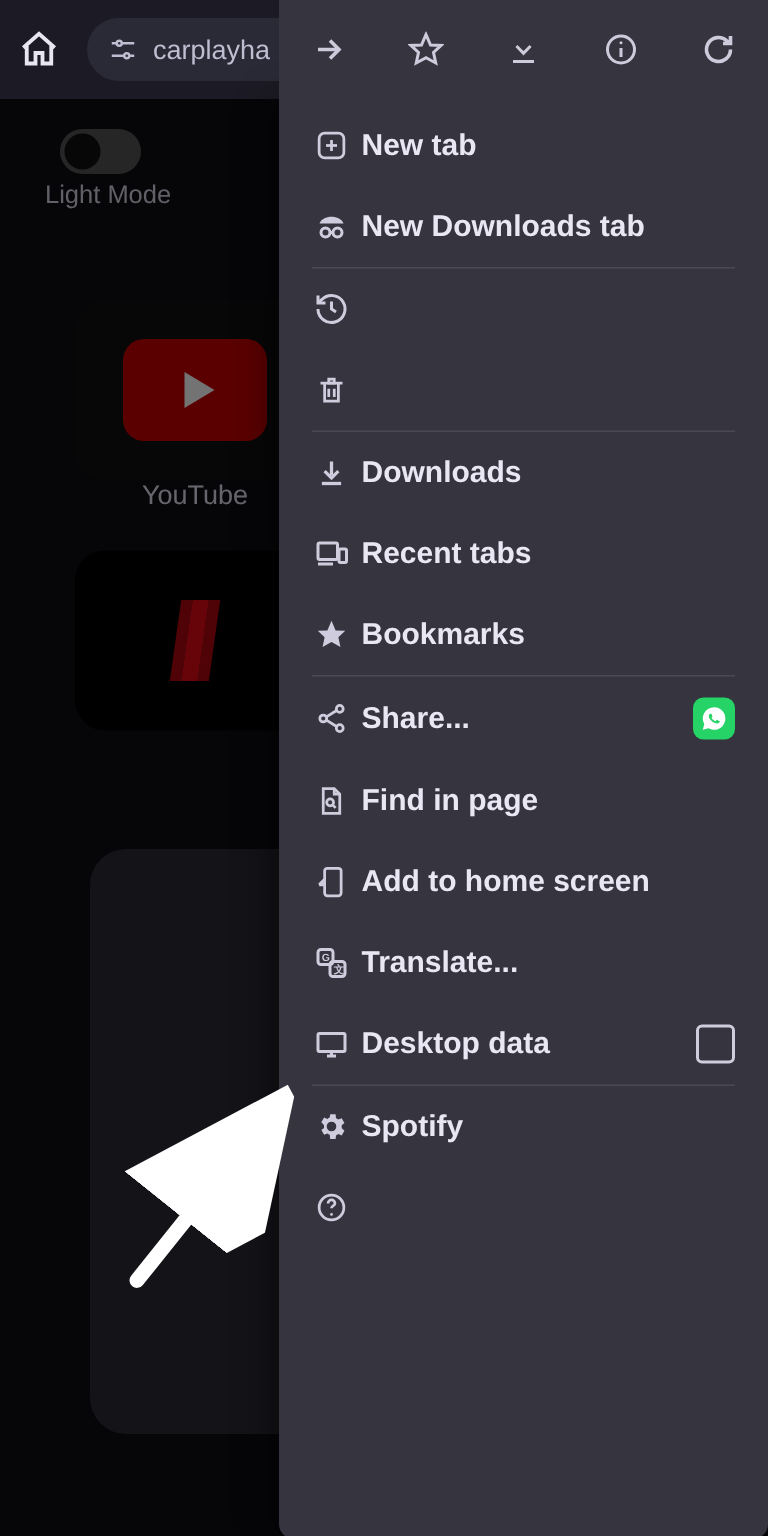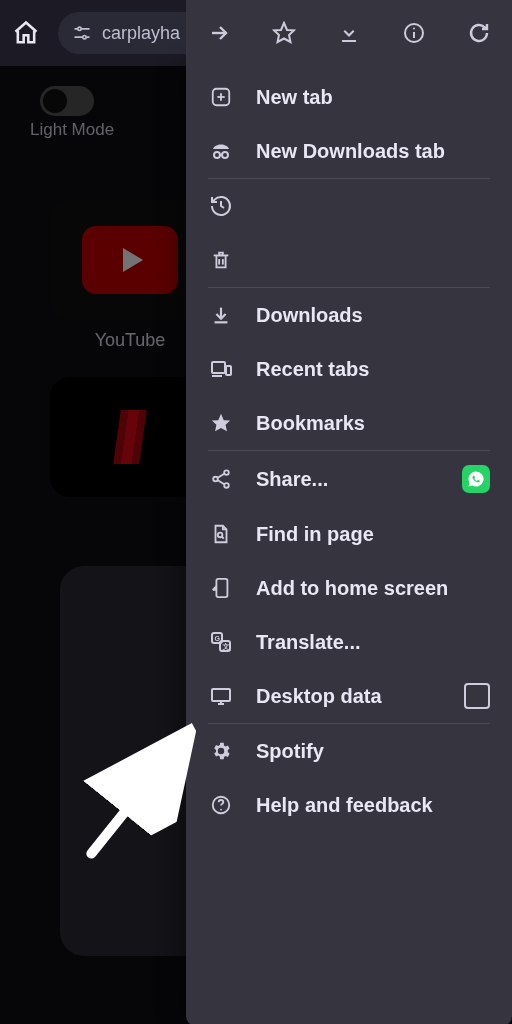--- a/index.html
+++ b/index.html
@@ -6,38 +6,38 @@
   .topbar{display:flex;align-items:center;height:66px;gap:10px;padding:0 4px;background:#1c1b25;}
   .home-btn{width:44px;height:44px;display:flex;align-items:center;justify-content:center;color:#e8e6f0;}
   .urlbox{flex:1;height:42px;background:#2a2936;border-radius:22px;display:flex;align-items:center;padding:0 14px;gap:10px;color:#bfbdd0;font-size:18px;overflow:hidden;white-space:nowrap}
   .page{position:relative;height:958px;}
   .dim{position:absolute;inset:0;background:rgba(0,0,0,.55);}
   .content{position:absolute;inset:0;padding:10px 30px;}
   .toggle{width:54px;height:30px;background:#555;border-radius:15px;position:relative;margin:10px auto 4px 10px}
   .toggle::after{content:"";position:absolute;left:3px;top:3px;width:24px;height:24px;background:#111;border-radius:50%}
   .lbl{font-size:17px;color:#d7d4e4;margin-left:0}
   .apps{display:grid;grid-template-columns:repeat(2,200px);gap:26px 58px;margin-top:60px}
-  .app{display:flex;flex-direction:column;align-items:center;gap:10px}
+  .app{display:flex;flex-direction:column;align-items:center;gap:0}
   .tile{width:160px;height:120px;background:#16151d;border-radius:20px;display:flex;align-items:center;justify-content:center}
   .tile.yt{background:#111}
   .yt-logo{width:96px;height:68px;background:#c80000;border-radius:14px;display:flex;align-items:center;justify-content:center}
   .yt-logo::after{content:"";border-left:20px solid #fff;border-top:12px solid transparent;border-bottom:12px solid transparent;margin-left:6px}
   .nf{width:26px;height:54px;background:linear-gradient(90deg,#b00710 0 30%,#e50914 30% 70%,#b00710 70%);transform:skewX(-8deg)}
   .ytm{width:72px;height:72px;border:8px solid #c80000;border-radius:50%;display:flex;align-items:center;justify-content:center}
   .ytm::after{content:"";border-left:16px solid #c80000;border-top:10px solid transparent;border-bottom:10px solid transparent;margin-left:4px}
   .sp{width:72px;height:72px;border-radius:50%;background:#1db954}
   .appname{font-size:18px;color:#e2dff0}
   .notice{position:absolute;top:500px;left:60px;width:320px;height:390px;background:#2b2a37;border-radius:24px;padding:40px 28px;box-sizing:border-box;font-size:20px;color:#e2dff0;text-align:center;line-height:1.8}
   .menu-panel{position:absolute;top:0;right:0;width:326px;height:960px;background:#35343f;border-radius:0 0 10px 10px;box-shadow:-6px 0 24px rgba(0,0,0,.4)}
   .menu-top{height:66px;display:flex;align-items:center;justify-content:space-around;color:#c8c6d6;margin-top:-66px;background:#35343f}
   .menu-top .ico{width:24px;height:24px;color:#cdcbdb}
   .menu-body{padding:4px 0}
   .section{border-bottom:1px solid #4a4955;margin:0 22px}
   .section:last-child{border-bottom:none}
-  .item{display:flex;align-items:center;gap:22px;padding:14px 0;color:#e9e7f4;font-size:20px;font-weight:600}
+  .item{display:flex;align-items:center;gap:7px;padding:14px 0;color:#e9e7f4;font-size:20px;font-weight:600}
   .item .ico{width:26px;height:26px;flex:0 0 26px;color:#cfcddd;display:flex;align-items:center;justify-content:center}
   .item .txt{flex:1}
   .wa{width:28px;height:28px;background:#25D366;border-radius:7px;display:flex;align-items:center;justify-content:center}
   .chk{width:22px;height:22px;border:2px solid #cfcddd;border-radius:4px}
   .arrow{position:absolute;top:690px;left:60px;transform:rotate(-28deg);pointer-events:none}
   svg{display:block}
 </style>
 </head>
 <body>
 
@@ -296,21 +296,20 @@
           <span class="txt">Spotify</span>
         </div>
         <div class="item">
           <div class="ico">
               <svg width="22" height="22" viewBox="0 0 24 24" fill="none" stroke="currentColor" stroke-width="2">
                 <circle cx="12" cy="12" r="9"></circle>
                 <path d="M9.5 9a2.5 2.5 0 0 1 5 0c0 1.5-2.5 2-2.5 3.5"></path>
                 <circle cx="12" cy="17" r="1" fill="currentColor" stroke="none"></circle>
               </svg>
             </div>
-          <span class="txt">Help and feedback</span>
         </div>
       </div>
     </div>
   </div>
 
   <svg class="arrow" width="160" height="80">
     <defs>
         <marker id="ah" markerWidth="12" markerHeight="12" refX="9" refY="6" orient="auto">
           <path d="M0 0 12 6 0 12z" fill="#fff"></path>
         </marker>

